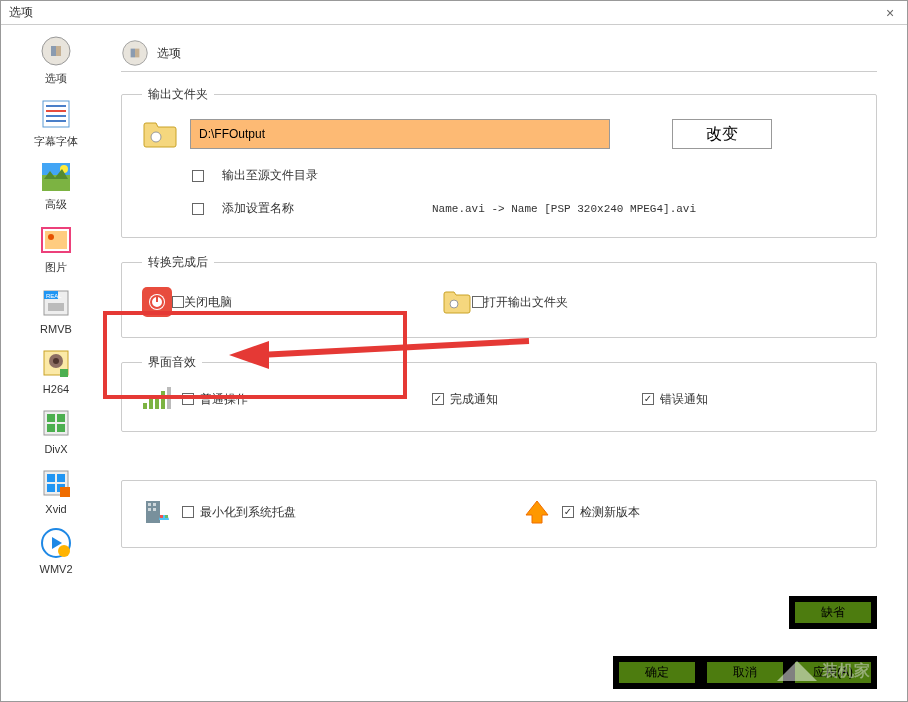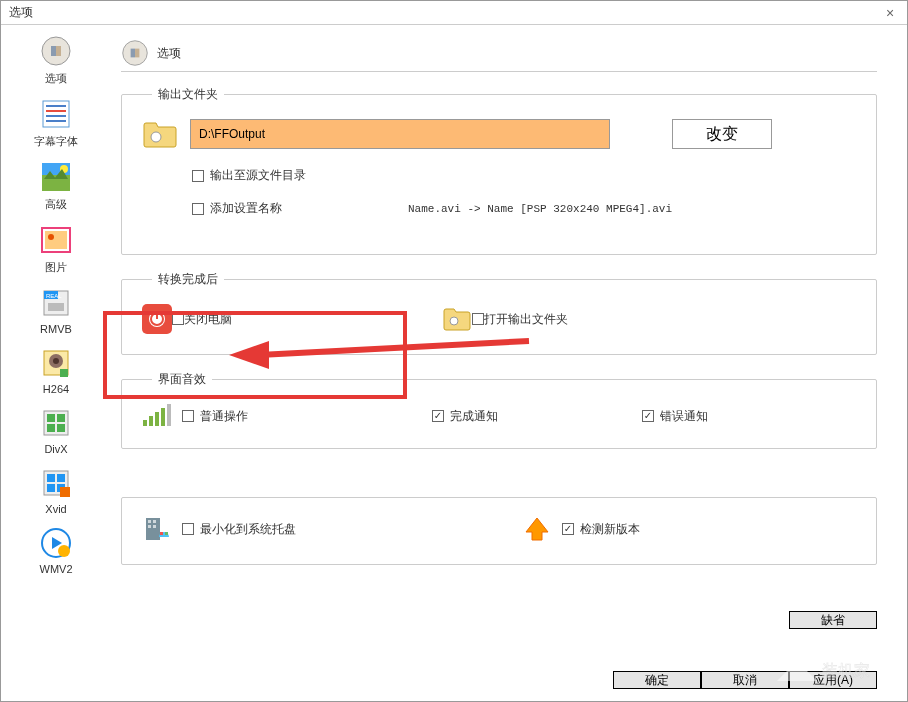--- a/index.html
+++ b/index.html
@@ -9,45 +9,45 @@
     .close-btn { width: 18px; height: 18px; display: flex; align-items: center; justify-content: center; cursor: pointer; font-size: 14px; color: #666; }
     .content { display: flex; height: calc(100% - 24px); }
     .sidebar { width: 110px; display: flex; flex-direction: column; align-items: center; padding: 10px 0; gap: 12px; }
     .side-item { display: flex; flex-direction: column; align-items: center; gap: 4px; cursor: pointer; width: 60px; }
     .side-item .icon { width: 32px; height: 32px; display: flex; align-items: center; justify-content: center; }
     .side-item .label { font-size: 11px; text-align: center; }
     .main { flex: 1; padding: 10px 30px 10px 10px; position: relative; }
     .header { display: flex; align-items: center; gap: 8px; border-bottom: 1px solid #ccc; padding: 4px 0; margin-bottom: 14px; }
     .header .hicon { width: 28px; height: 28px; }
     fieldset { border: 1px solid #ccc; border-radius: 2px; margin-bottom: 16px; padding: 16px 20px 20px 20px; position: relative; }
-    legend { font-size: 12px; padding: 0 6px; margin-left: 10px; color: #333; }
+    legend { font-size: 12px; padding: 0 6px; margin-left: 0; color: #333; }
     .output-row { display: flex; align-items: center; gap: 12px; margin-bottom: 18px; }
     .folder-icon { width: 36px; height: 30px; }
     .folder-icon svg { width: 100%; height: 100%; }
     .path-input { flex: 1; height: 30px; border: 1px solid #999; padding: 0 8px; font-size: 12px; background: #fdba74; max-width: 420px; }
     .change-btn { width: 100px; height: 30px; border: 1px solid #999; background: #fff; cursor: pointer; font-size: 16px; margin-left: 50px; }
-    .chk-row { display: flex; align-items: center; gap: 6px; margin-left: 50px; margin-bottom: 16px; }
-    .chk-row.last { margin-bottom: 17px; }
+    .chk-row { display: flex; align-items: center; gap: 18px; margin-left: 50px; margin-bottom: 16px; }
+    .chk-row.last { margin-bottom: 0; }
     .chk { width: 12px; height: 12px; border: 1px solid #666; display: inline-flex; align-items: center; justify-content: center; background: #fff; cursor: pointer; }
     .chk.checked::after { content: "✓"; font-size: 10px; color: #333; line-height: 1; }
     .hint { font-family: "Courier New", monospace; font-size: 11px; color: #333; margin-left: 120px; }
     .after-row { display: flex; align-items: center; }
     .after-item { display: flex; align-items: center; }
     .after-item:first-child { margin-left: 0; }
     .power-icon { width: 30px; height: 30px; display: flex; align-items: center; justify-content: center; background: #e84c3d; border-radius: 5px; }
     .power-icon svg { width: 18px; height: 18px; }
     .small-folder { width: 30px; height: 26px; }
     .sound-row, .misc-row { display: flex; align-items: center; gap: 10px; }
     .sound-row .col, .misc-row .col { display: flex; align-items: center; gap: 6px; }
     .sound-row .c1 { width: 240px; }
     .sound-row .c2 { width: 200px; }
     .misc-row .c1 { width: 330px; }
     .bars-icon { width: 30px; height: 24px; }
     .building-icon, .arrow-up-icon { width: 30px; height: 30px; }
-    .default-btn, .ok-btn, .cancel-btn, .apply-btn { width: 88px; height: 18px; border: 1px solid #000000; background: #e5e5e5; cursor: pointer; font-size: 12px; }
+    .default-btn, .ok-btn, .cancel-btn, .apply-btn { width: 88px; height: 33px; border: 6px solid #000000; background: #4d7c0f; cursor: pointer; font-size: 12px; }
     .default-btn { position: absolute; right: 30px; bottom: 72px; }
     .footer { position: absolute; bottom: 12px; right: 30px; display: flex; }
     .redbox { position: absolute; border: 4px solid #e53935; pointer-events: none; }
     .arrow-ann { position: absolute; pointer-events: none; }
     .watermark { position: absolute; right: 10px; bottom: 10px; opacity: 0.5; pointer-events: none; }
   </style>
 </head>
 <body>
 
 <div class="titlebar">

